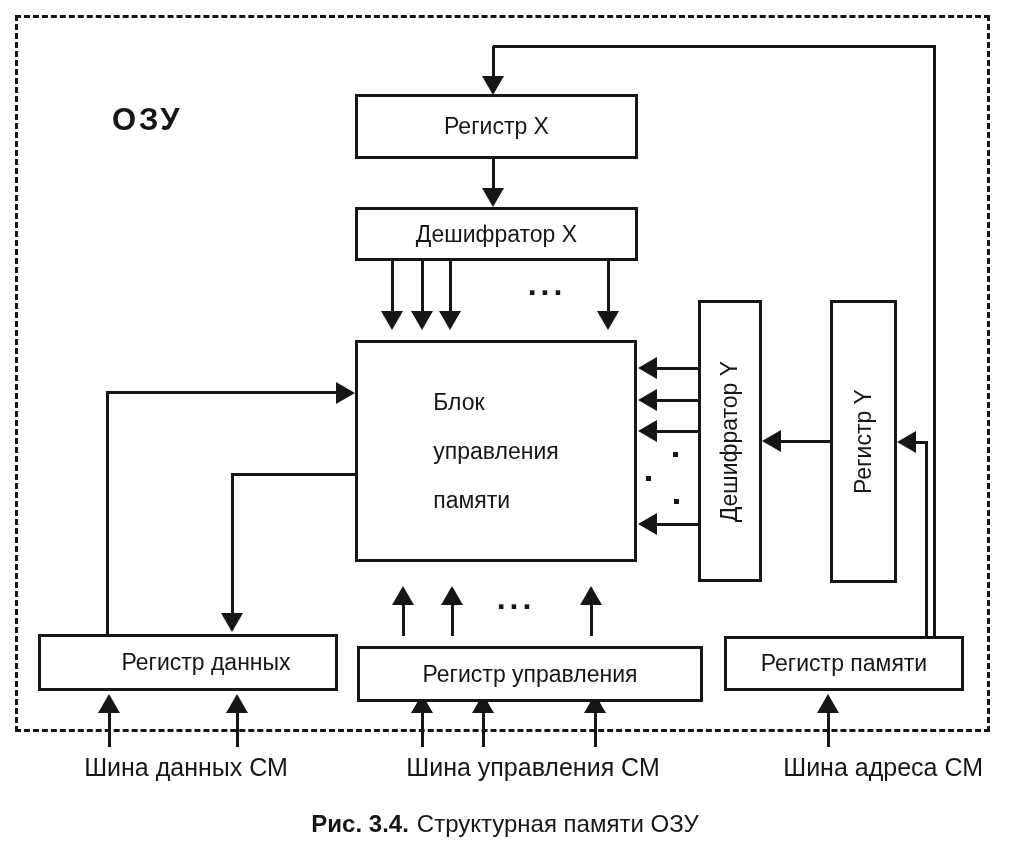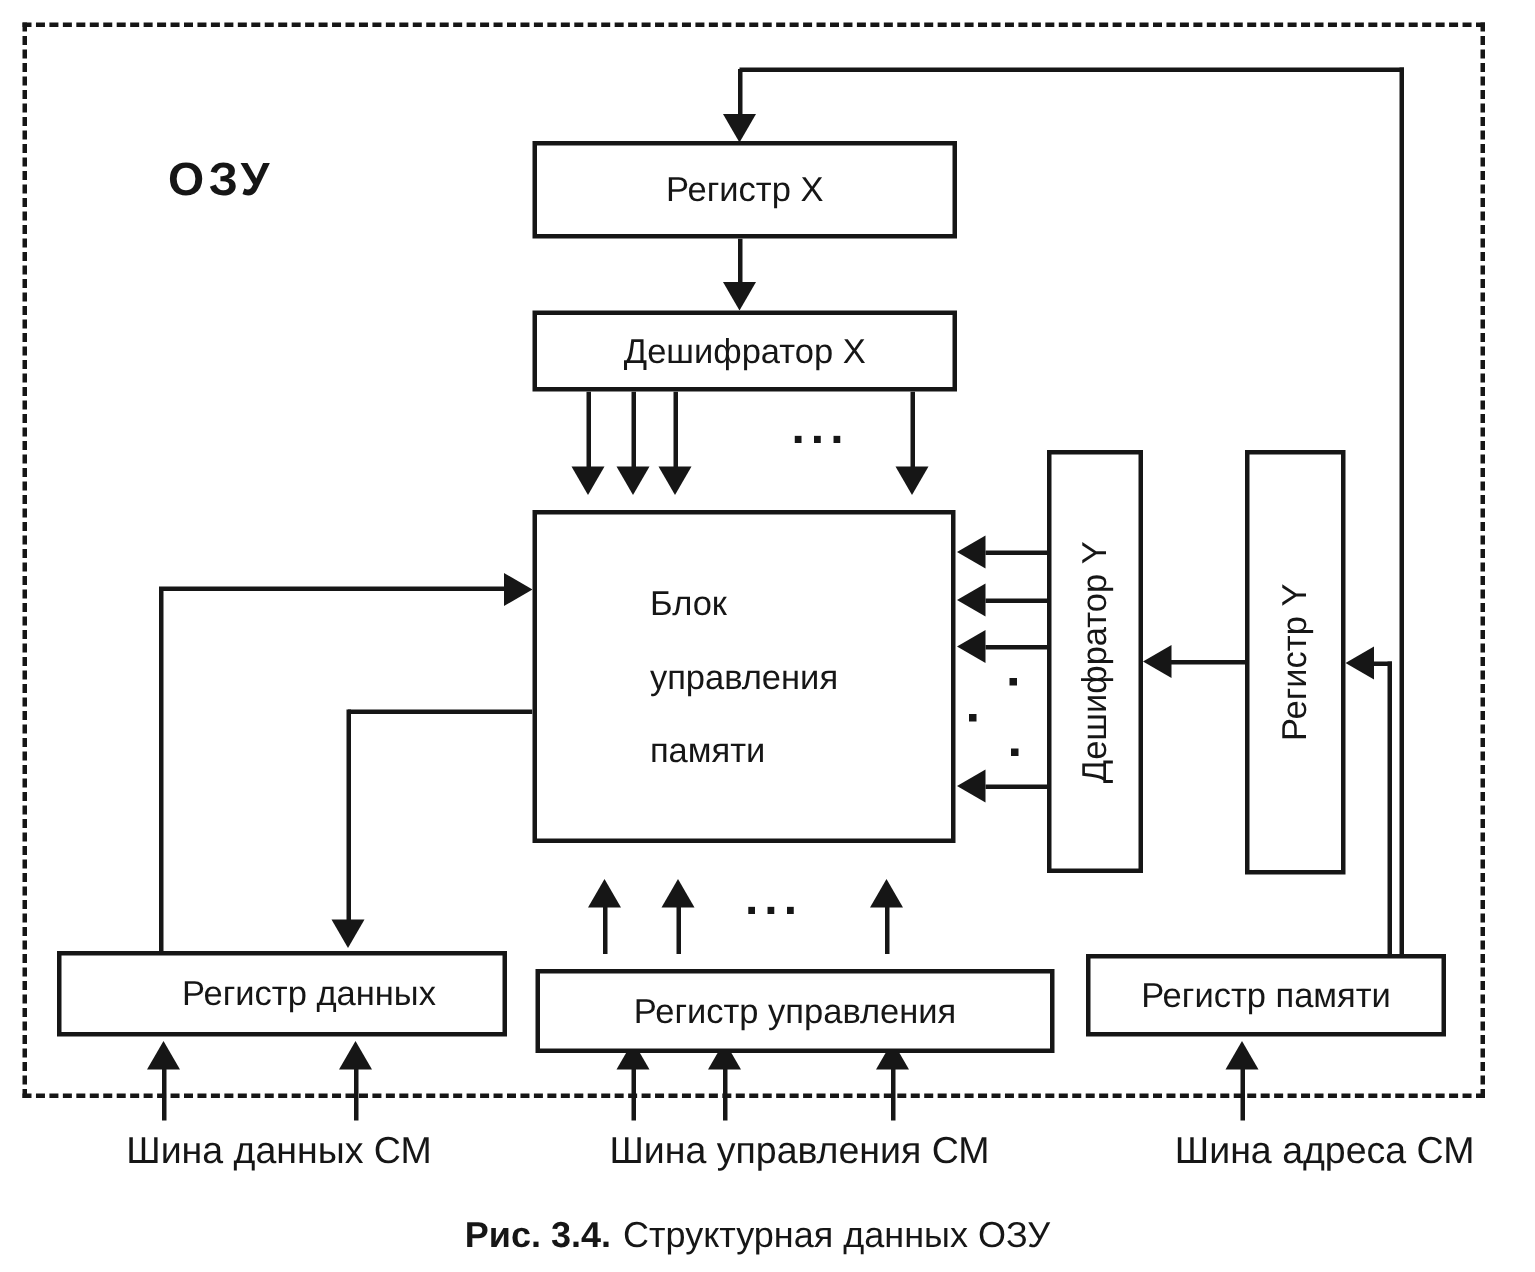--- a/index.html
+++ b/index.html
@@ -177,16 +177,16 @@
   <div class="ah u" style="left:584px;top:694px;"></div>
 
   <div class="ln" style="left:827px;top:710px;width:3px;height:37px;"></div>
   <div class="ah u" style="left:817px;top:694px;"></div>
 
   <div class="bus" style="left:56px;">Шина данных СМ</div>
   <div class="bus" style="left:403px;">Шина управления СМ</div>
   <div class="bus" style="left:723px;text-align:right;">Шина адреса СМ</div>
 
   <div class="caption">
-    <span class="fig">Рис. 3.4.</span><span>Структурная данных ОЗУ</span>
+    <span class="fig">Рис. 3.4.</span><span>Структурная памяти ОЗУ</span>
   </div>
 
 </div>
 
 </body></html>

